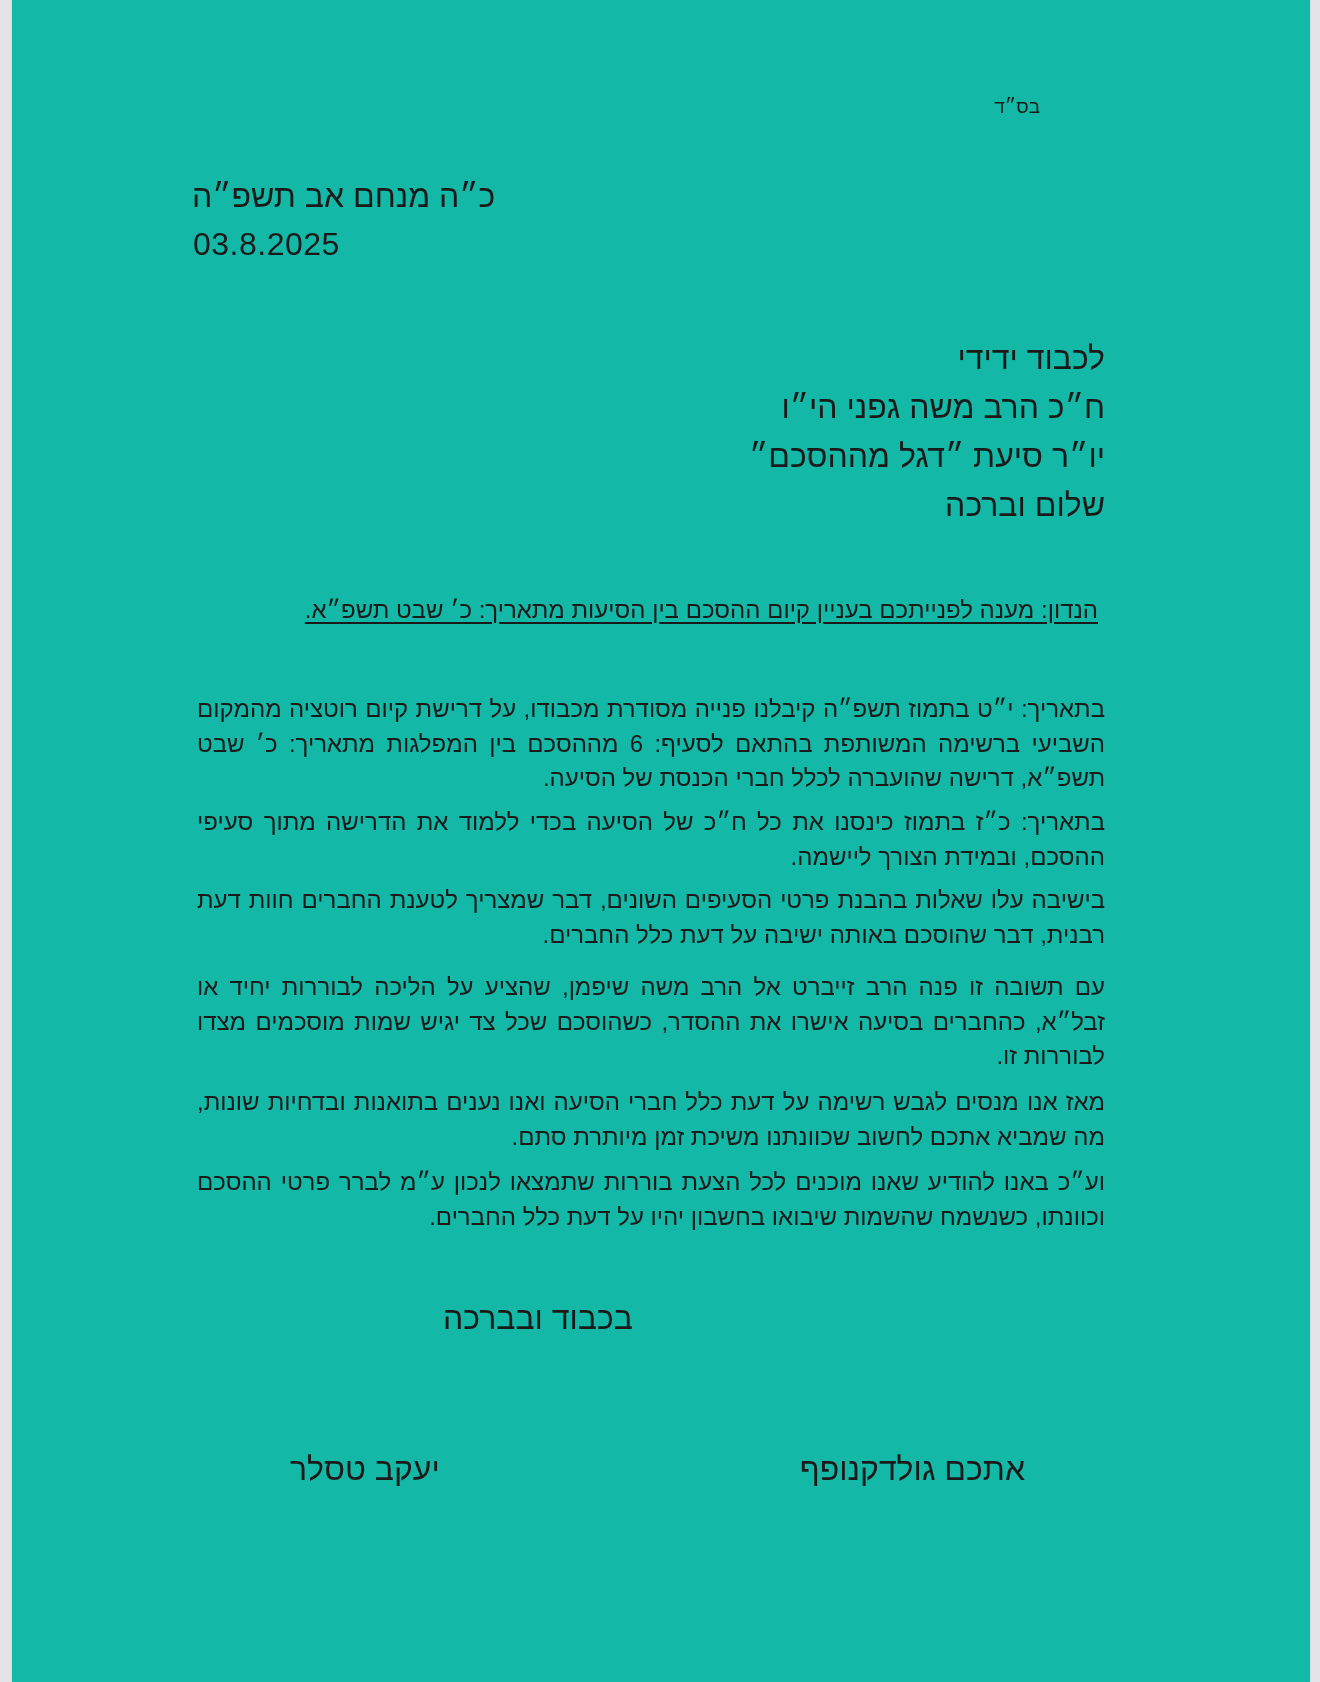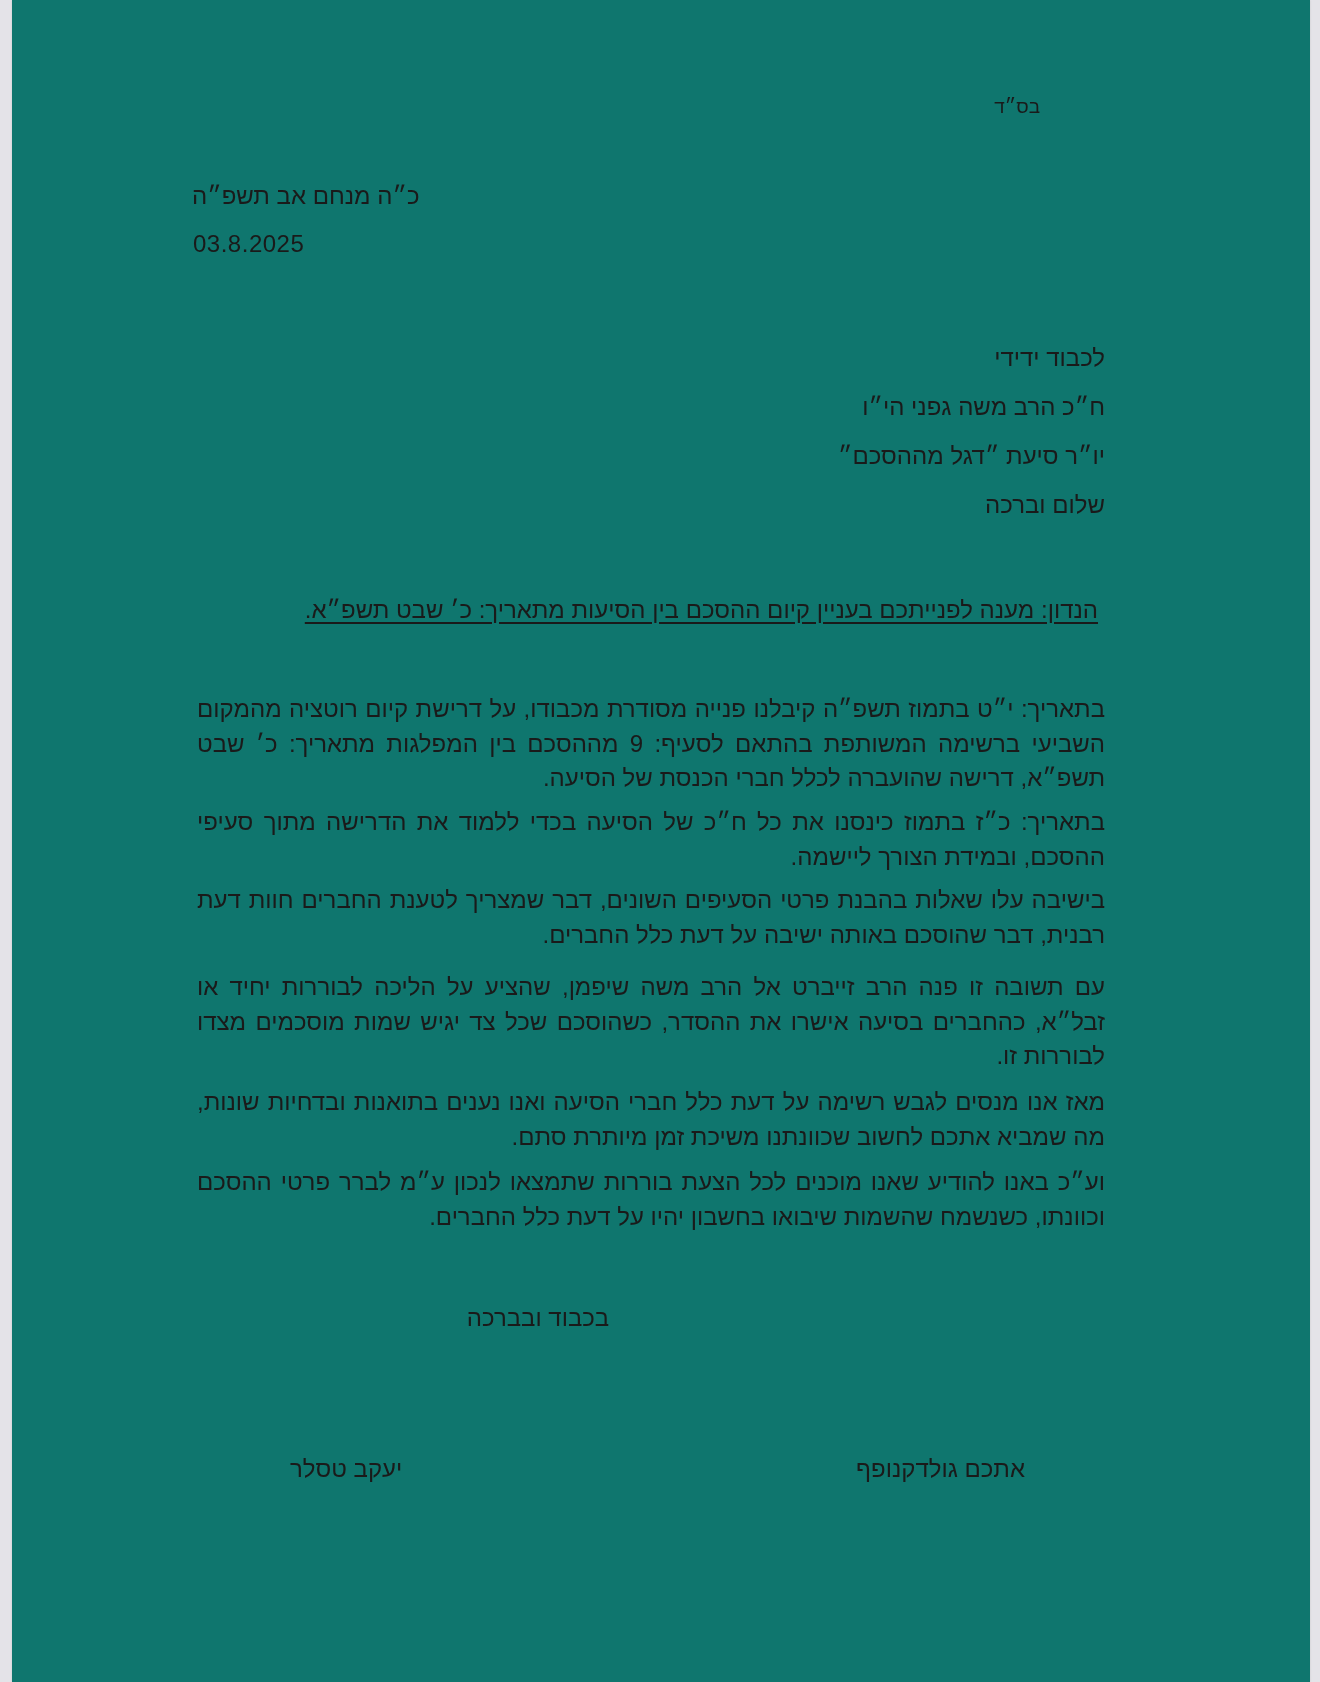--- a/index.html
+++ b/index.html
@@ -14,28 +14,28 @@
       overflow: hidden;
       font-family: "Liberation Sans", "DejaVu Sans", sans-serif;
       color: #1a1a1a;
     }
     .page {
       position: absolute;
       left: 12px;
       top: 0;
       width: 1298px;
       height: 1682px;
-      background: #0f766e;
+      background: #14b8a6;
       box-shadow: 0 0 2px rgba(0,0,0,0.12);
     }
     .t {
       position: absolute;
       direction: rtl;
       white-space: nowrap;
-      font-size: 24px;
+      font-size: 32px;
       line-height: 30px;
     }
     .r { right: 205px; text-align: right; }
     .small { font-size: 19px; }
     .para {
       position: absolute;
       right: 205px;
       width: 908px;
       direction: rtl;
       text-align: justify;
@@ -69,21 +69,21 @@
   <div class="t" style="top:181px; left:180px;">כ״ה מנחם אב תשפ״ה</div>
   <div class="t date-num" style="top:229px; left:181px;">03.8.2025</div>
 
   <div class="t r" style="top:343px;">לכבוד ידידי</div>
   <div class="t r" style="top:392px;">ח״כ הרב משה גפני הי״ו</div>
   <div class="t r" style="top:441px;">יו״ר סיעת ״דגל מההסכם״</div>
   <div class="t r" style="top:490px;">שלום וברכה</div>
 
   <div class="subject" style="top:595px;">הנדון: מענה לפנייתכם בעניין קיום ההסכם בין הסיעות מתאריך: כ׳ שבט תשפ״א.</div>
 
-  <div class="para" style="top:692px;">בתאריך: י״ט בתמוז תשפ״ה קיבלנו פנייה מסודרת מכבודו, על דרישת קיום רוטציה מהמקום השביעי ברשימה המשותפת בהתאם לסעיף: 9 מההסכם בין המפלגות מתאריך: כ׳ שבט תשפ״א, דרישה שהועברה לכלל חברי הכנסת של הסיעה.</div>
+  <div class="para" style="top:692px;">בתאריך: י״ט בתמוז תשפ״ה קיבלנו פנייה מסודרת מכבודו, על דרישת קיום רוטציה מהמקום השביעי ברשימה המשותפת בהתאם לסעיף: 6 מההסכם בין המפלגות מתאריך: כ׳ שבט תשפ״א, דרישה שהועברה לכלל חברי הכנסת של הסיעה.</div>
   <div class="para" style="top:883px;">בישיבה עלו שאלות בהבנת פרטי הסעיפים השונים, דבר שמצריך לטענת החברים חוות דעת רבנית, דבר שהוסכם באותה ישיבה על דעת כלל החברים.</div>
   <div class="para" style="top:805px;">בתאריך: כ״ז בתמוז כינסנו את כל ח״כ של הסיעה בכדי ללמוד את הדרישה מתוך סעיפי ההסכם, ובמידת הצורך ליישמה.</div>
   <div class="para" style="top:970px;">עם תשובה זו פנה הרב זייברט אל הרב משה שיפמן, שהציע על הליכה לבוררות יחיד או זבל״א, כהחברים בסיעה אישרו את ההסדר, כשהוסכם שכל צד יגיש שמות מוסכמים מצדו לבוררות זו.</div>
   <div class="para" style="top:1085px;">מאז אנו מנסים לגבש רשימה על דעת כלל חברי הסיעה ואנו נענים בתואנות ובדחיות שונות, מה שמביא אתכם לחשוב שכוונתנו משיכת זמן מיותרת סתם.</div>
   <div class="para" style="top:1165px;">וע״כ באנו להודיע שאנו מוכנים לכל הצעת בוררות שתמצאו לנכון ע״מ לברר פרטי ההסכם וכוונתו, כשנשמח שהשמות שיבואו בחשבון יהיו על דעת כלל החברים.</div>
 
   <div class="t" style="top:1303px; left:0; width:1052px; text-align:center;">בכבוד ובברכה</div>
 
   <div class="t" style="top:1454px; right:285px;">אתכם גולדקנופף</div>
   <div class="t" style="top:1454px; left:278px;">יעקב טסלר</div>

